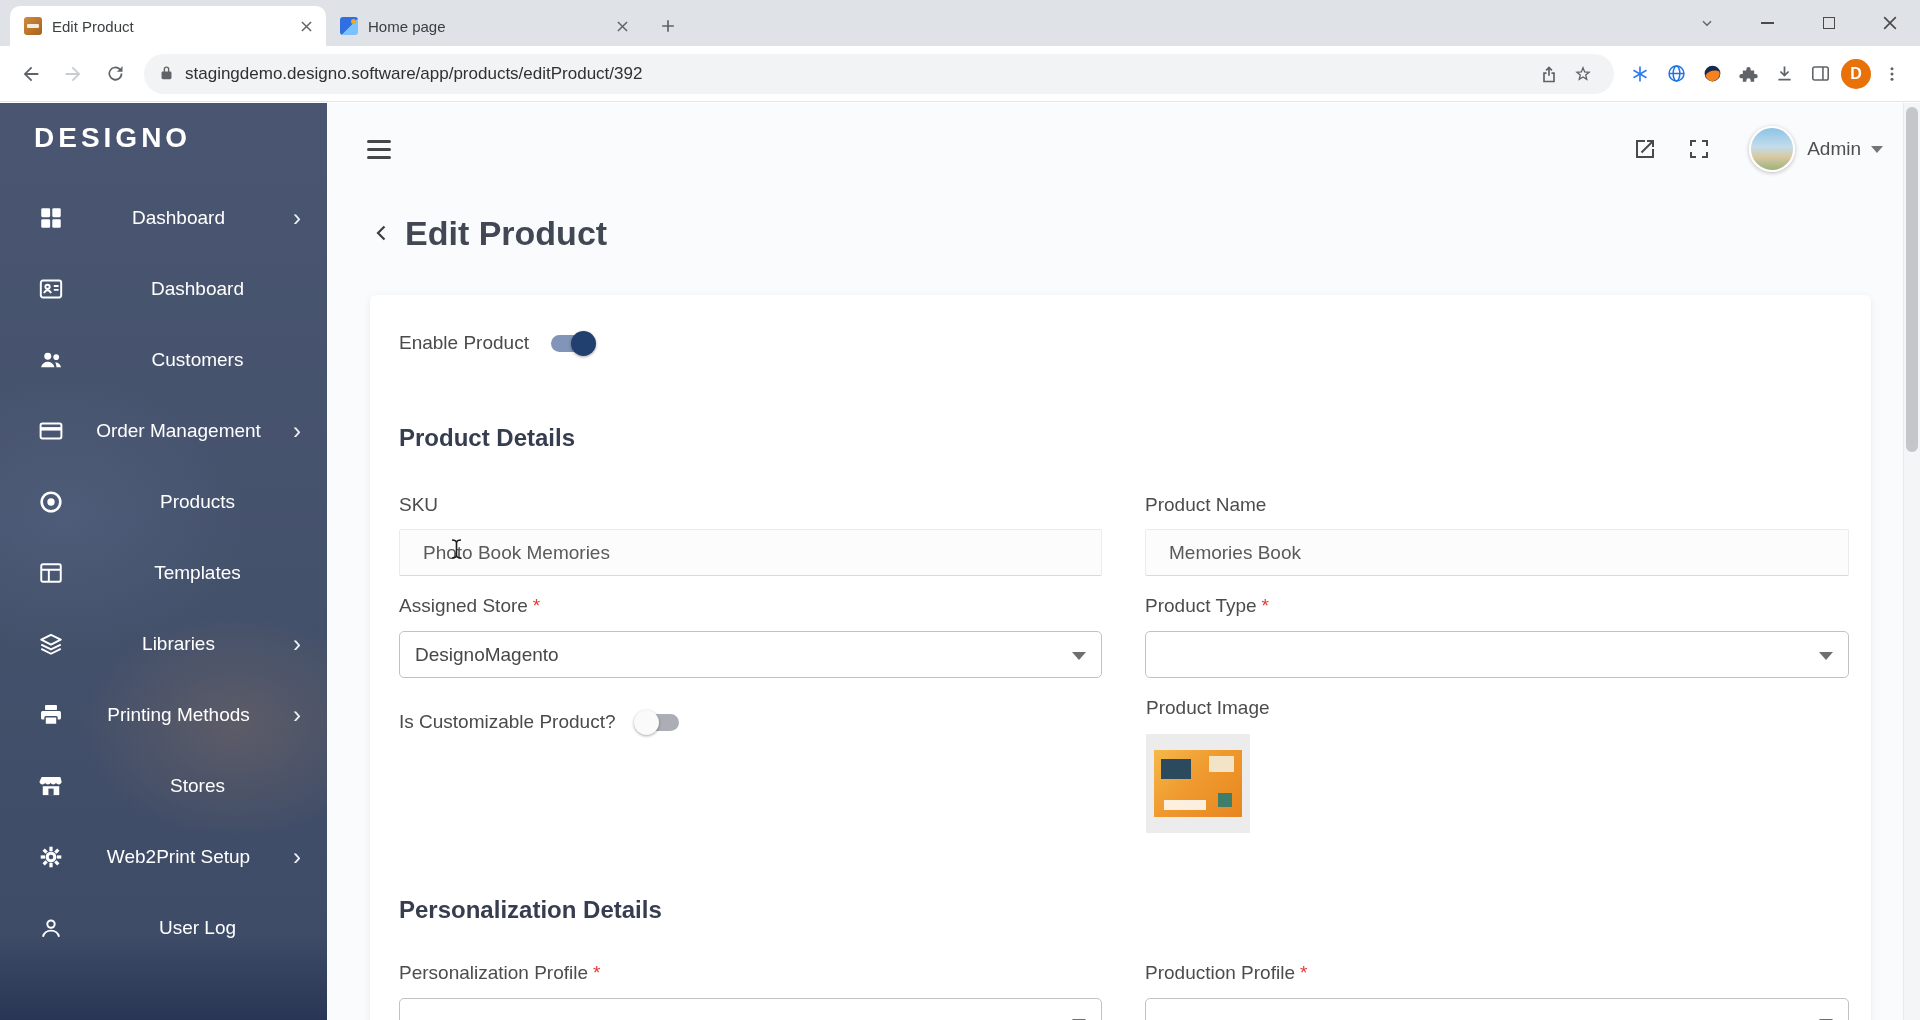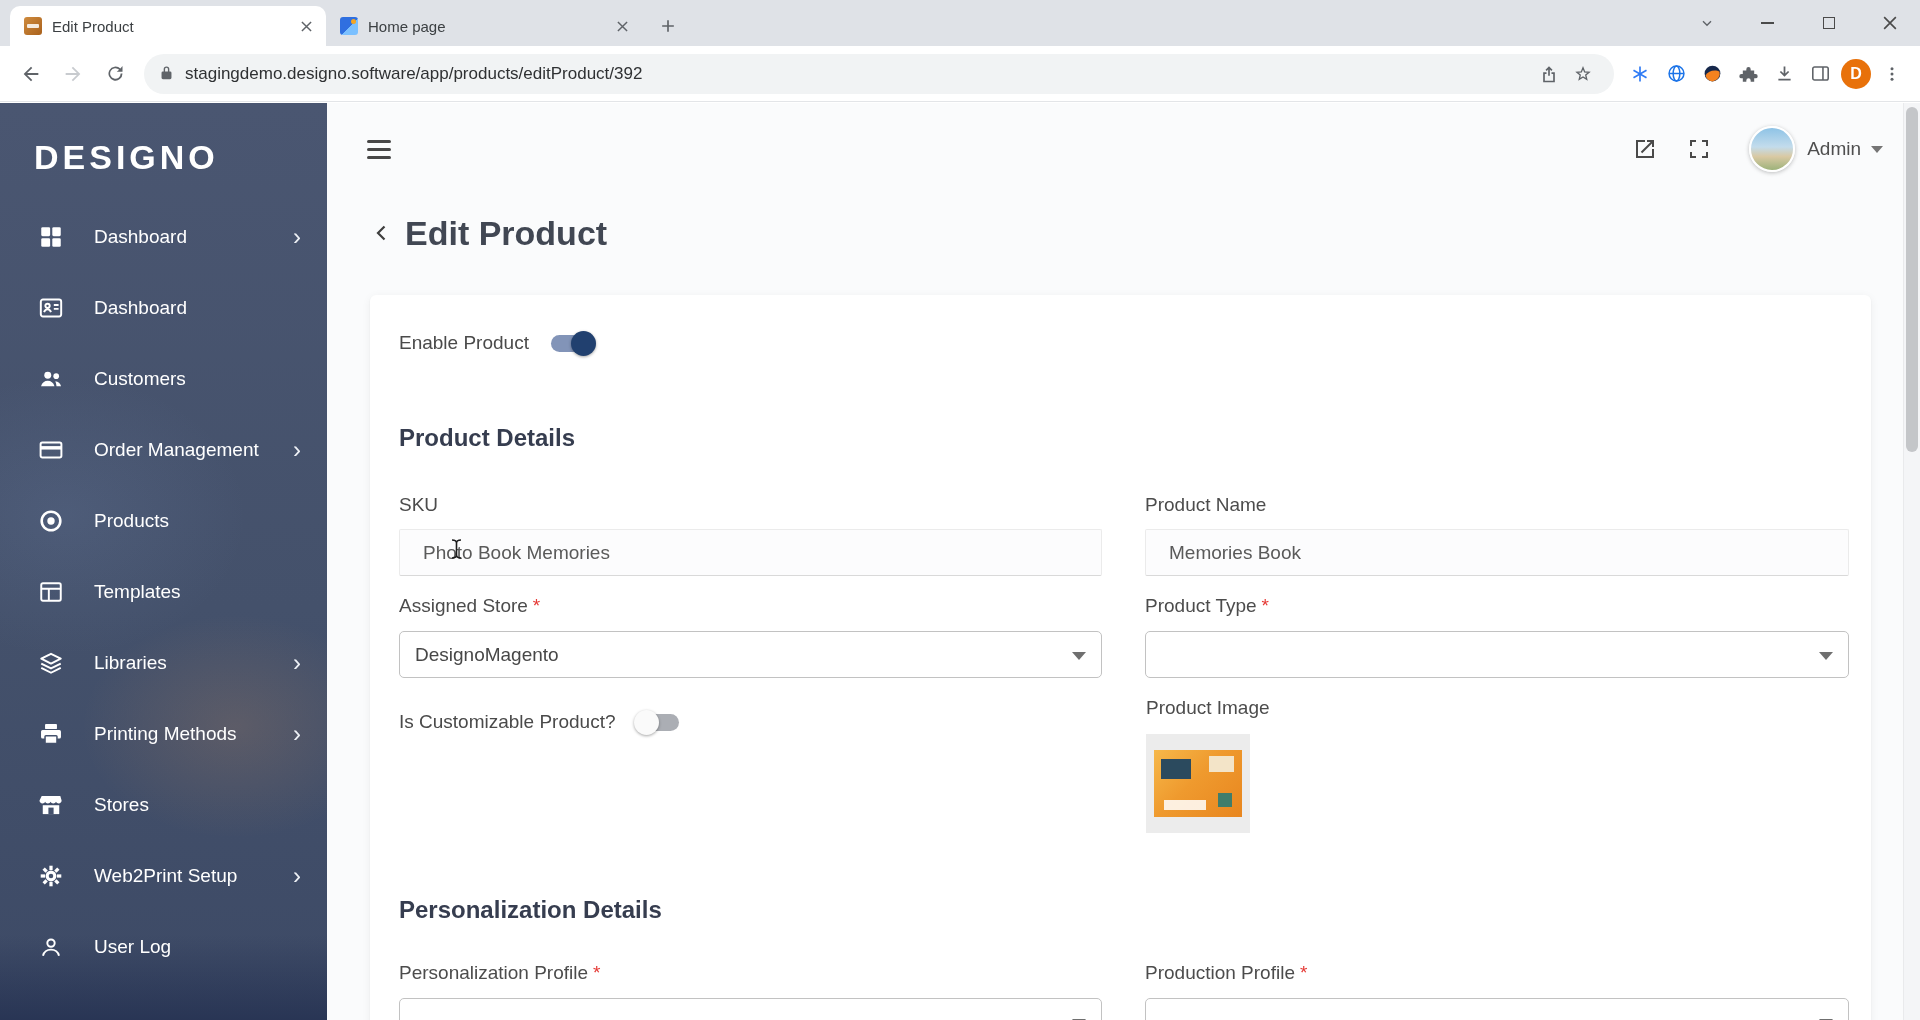--- a/index.html
+++ b/index.html
@@ -42,25 +42,25 @@
   
   .sidebar { width:327px; flex:none; position:relative; overflow:hidden; color:#fff;
     background:linear-gradient(180deg,#4a5671 0%, #44516b 55%, #3d4a66 100%); }
   .sidebar::before { content:""; position:absolute; inset:0;
     background:
       radial-gradient(220px 160px at 72% 68%, rgba(255,170,90,.14), transparent 70%),
       radial-gradient(260px 200px at 20% 45%, rgba(140,165,210,.12), transparent 70%);
     pointer-events:none; }
   .sidebar::after { content:""; position:absolute; left:0; right:0; bottom:0; height:85px;
     background:linear-gradient(180deg, rgba(24,36,70,0), rgba(24,36,70,.55)); pointer-events:none; }
-  .logo { padding:32px 0 0 34px; font-size:34px; line-height:44px; font-weight:800; letter-spacing:4px; color:#fff; position:relative; z-index:1; }
+  .logo { padding:13px 0 0 34px; font-size:28px; line-height:44px; font-weight:800; letter-spacing:4px; color:#fff; position:relative; z-index:1; }
   .nav { margin-top:22px; position:relative; z-index:1; }
   .nav-item { height:71px; display:flex; align-items:center; gap:30px; padding:0 26px 0 38px; font-size:19px; font-weight:500; cursor:pointer; }
   .nav-item .nicon { width:26px; height:26px; flex:none; }
-  .nav-item .nlabel { flex:1; }
+  .nav-item .nlabel { flex:1;text-align:center; }
   .chev { font-size:24px; line-height:1; color:#eef1f6; font-weight:400; }
 
   
   .main { flex:1; position:relative; background:#fafbfc; overflow:hidden; }
   .appbar { height:92px; display:flex; align-items:center; padding:0 20px 0 40px; }
   .hamburger { width:44px; height:44px; display:flex; flex-direction:column; justify-content:center; gap:5px; cursor:pointer; }
   .hamburger span { display:block; width:24px; height:3px; border-radius:2px; background:#474747; }
   .appbar .spacer { flex:1; }
   .app-icbtn { width:40px; height:40px; display:grid; place-items:center; cursor:pointer; }
   .user-avatar { width:46px; height:46px; border-radius:50%; margin:0 12px 0 30px; border:2px solid #fff;

